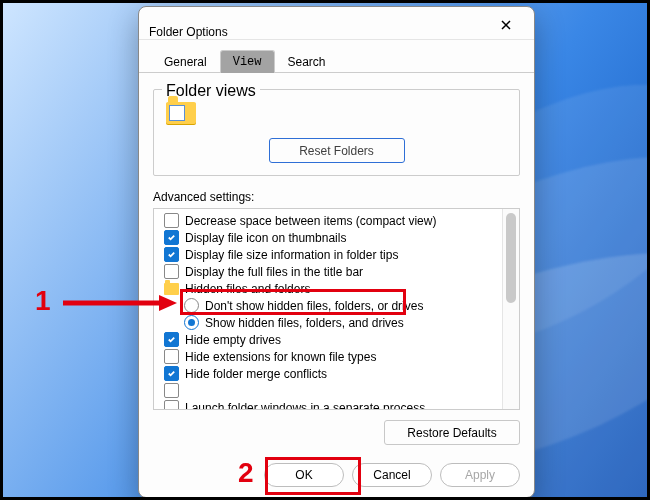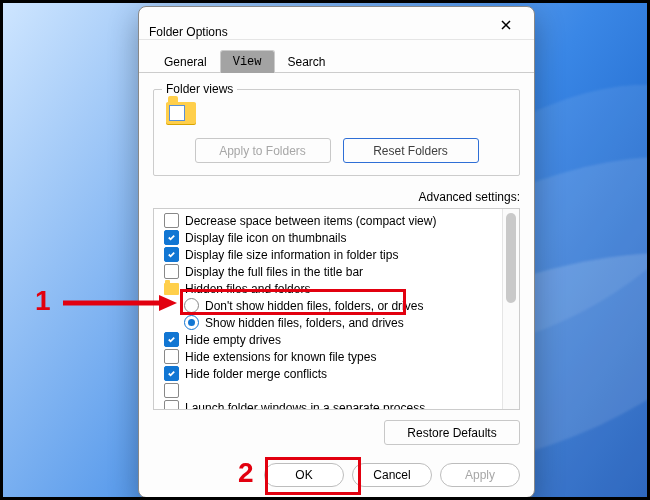--- a/index.html
+++ b/index.html
@@ -12,32 +12,32 @@
 .dialog{position:absolute;left:135px;top:3px;width:395px;height:490px;background:#fdfdfd;border:1px solid #888;border-radius:8px;box-shadow:0 10px 30px rgba(0,0,0,.3);display:flex;flex-direction:column;}
 .titlebar{height:32px;display:flex;align-items:flex-end;padding:0 10px;border-bottom:1px solid #e5e5e5;}
 .titlebar .title{flex:1;font-size:12px;}
 .closebtn{width:36px;height:28px;display:flex;align-items:center;justify-content:center;border-radius:4px;}
 .closebtn svg{width:10px;height:10px;stroke:#000;stroke-width:1.5;}
 .tabs{display:flex;align-items:flex-end;padding:0 12px;margin-top:6px;height:26px;border-bottom:1px solid #ccc;gap:0;}
 .tab{padding:4px 12px;border:1px solid transparent;border-bottom:none;position:relative;top:1px;background:transparent;font-size:12px;}
 .tab.active{border-color:#ccc;background:#a3a3a3;border-top-left-radius:3px;border-top-right-radius:3px;font-family:Liberation Mono, monospace;}
 .body{flex:1;padding:10px 14px 8px 14px;overflow:hidden;}
 .group{border:1px solid #ccc;border-radius:2px;padding:8px 10px 12px 10px;position:relative;margin-top:6px;}
-.group .legend{position:absolute;top:-8px;left:8px;background:#fdfdfd;padding:0 4px;font-size:12px;}
+.group .legend{position:absolute;top:-8px;left:8px;background:#fdfdfd;padding:0 4px;font-size:16px;}
 .fv-row{display:flex;align-items:flex-start;gap:10px;}
 .folder-ico{width:34px;height:30px;border-radius:2px;display:flex;align-items:center;justify-content:center;}
 .folder-ico .f{width:30px;height:22px;background:#ffcf4b;border-radius:2px;position:relative;box-shadow:0 1px 0 #d9a400;}
 .folder-ico .f:before{content:'';position:absolute;top:-6px;left:2px;width:10px;height:6px;background:#ffcf4b;border-radius:2px 2px 0 0;}
 .folder-ico .f:after{content:'';position:absolute;top:3px;left:3px;width:14px;height:14px;background:#fff;border:1px solid #5a8fd6;}
 .desc{font-size:12px;line-height:1.35;}
 .btnrow{display:flex;gap:12px;justify-content:center;margin-top:10px;}
 .btn{min-width:118px;height:23px;border:1px solid #c8c8c8;border-radius:3px;background:#fdfdfd;font-size:12px;display:inline-flex;align-items:center;justify-content:center;padding:0 8px;}
 .btn.disabled{color:#a7a7a7;}
 .btn.accent{border-color:#2f6fd6;color:#404040;}
-.advlabel{margin:14px 0 4px 0;font-size:12px;text-align:right;}
+.advlabel{margin:14px 0 4px 0;font-size:12px;}
 .tree{border:1px solid #ccc;height:194px;overflow:hidden;position:relative;padding:3px 0 3px 4px;background:#fff;}
 .scrollbar{position:absolute;right:0;top:0;bottom:0;width:16px;background:#fbfbfb;border-left:1px solid #e5e5e5;}
 .scrollbar .thumb{position:absolute;top:4px;left:3px;right:3px;height:90px;background:#c9c9c9;border-radius:5px;}
 .row{display:flex;align-items:center;gap:6px;height:17px;font-size:12px;padding-left:6px;white-space:nowrap;}
 .row.ind1{padding-left:26px;}
 .chk{width:13px;height:13px;border:1px solid #888;border-radius:2px;display:inline-flex;align-items:center;justify-content:center;background:#fff;}
 .chk.on{background:#1176d3;border-color:#1176d3;}
 .chk.on svg{width:9px;height:9px;stroke:#fff;stroke-width:2;fill:none;}
 .rad{width:13px;height:13px;border:1px solid #888;border-radius:50%;display:inline-flex;align-items:center;justify-content:center;background:#fff;}
 .rad.on{border-color:#1176d3;}
@@ -77,21 +77,20 @@
 
   <div class="body">
     <div class="group">
       <span class="legend">Folder views</span>
       <div class="fv-row">
         <div class="folder-ico">
             <div class="f"></div>
           </div>
       </div>
       <div class="btnrow">
-        <span class="btn disabled">Apply to Folders</span>
         <span class="btn accent">Reset Folders</span>
       </div>
     </div>
 
     <div class="advlabel">Advanced settings:</div>
     <div class="tree">
       <div class="row">
           <span class="chk"></span>
           <span>Decrease space between items (compact view)</span>
         </div>

